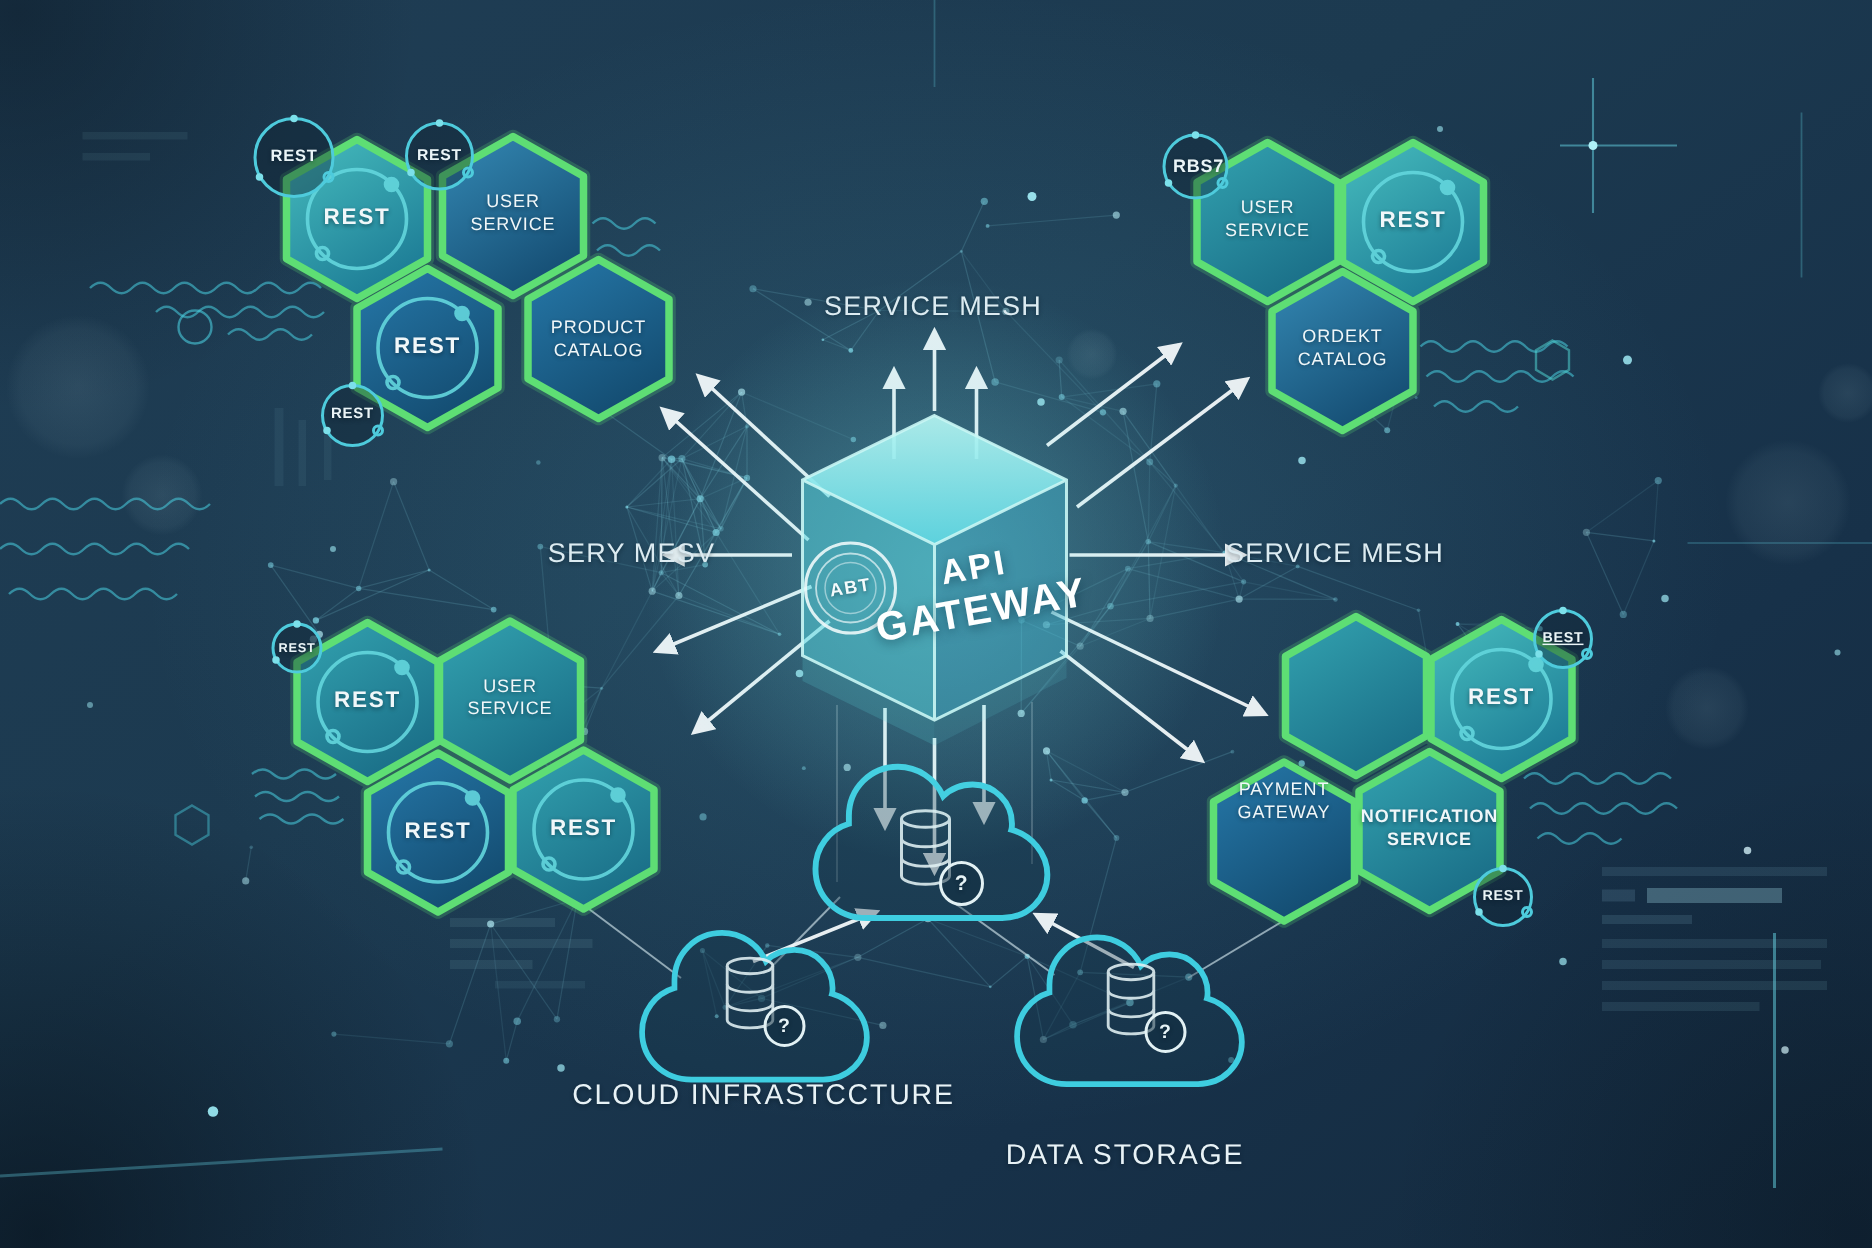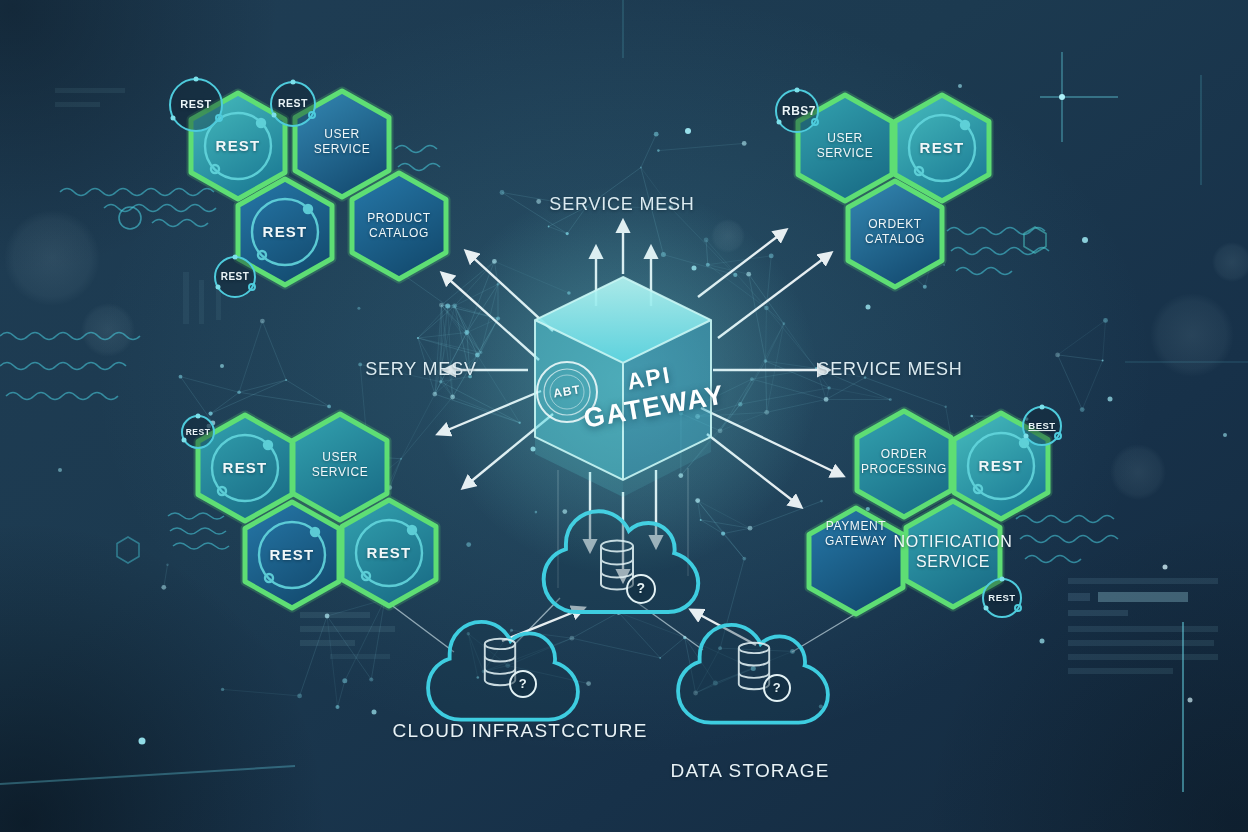--- a/index.html
+++ b/index.html
@@ -684,34 +684,32 @@
 <div class="lbl restlabel" style="left:942px;top:148px;">REST</div>
 <div class="lbl hexlabel" style="left:895px;top:232px;">ORDEKT
 CATALOG</div>
 
 <div class="lbl restlabel" style="left:245px;top:468px;">REST</div>
 <div class="lbl hexlabel" style="left:340px;top:465px;">USER
 SERVICE</div>
 <div class="lbl restlabel" style="left:292px;top:555px;">REST</div>
 <div class="lbl restlabel" style="left:389px;top:553px;">REST</div>
 
-<div class="lbl hexlabel" style="left:904px;top:462px;">ORDER
-PROCESSING</div>
 <div class="lbl restlabel" style="left:1001px;top:466px;">REST</div>
 <div class="lbl hexlabel" style="left:856px;top:534px;">PAYMENT
 GATEWAY</div>
-<div class="lbl hexlabel" style="left:953px;top:552px;font-size:16px;">NOTIFICATION
+<div class="lbl hexlabel" style="left:953px;top:552px;font-size:12px;font-weight:bold;">NOTIFICATION
 SERVICE</div>
 
 <div class="lbl satlabel" style="left:196px;top:105px;font-size:11px;">REST</div>
 <div class="lbl satlabel" style="left:293px;top:104px;font-size:10.5px;">REST</div>
 <div class="lbl satlabel" style="left:235px;top:277px;font-size:10px;">REST</div>
 <div class="lbl satlabel" style="left:799px;top:111px;font-size:12px;">RBS7</div>
 <div class="lbl satlabel" style="left:198px;top:432px;font-size:8.5px;">REST</div>
 <div class="lbl satlabel" style="left:1042px;top:426px;font-size:9.5px;text-decoration:underline;">BEST</div>
 <div class="lbl satlabel" style="left:1002px;top:598px;font-size:9.5px;">REST</div>
 
-<div class="lbl cloudlabel" style="left:520px;top:731px;">CLOUD INFRASTCCTURE</div>
+<div class="lbl cloudlabel" style="left:509px;top:731px;">CLOUD INFRASTCCTURE</div>
 <div class="lbl cloudlabel" style="left:750px;top:771px;">DATA STORAGE</div>
 <div class="lbl qmark" style="left:641px;top:589px;">?</div>
 <div class="lbl qmark" style="left:523px;top:684px;font-size:13px;">?</div>
 <div class="lbl qmark" style="left:777px;top:688px;font-size:13px;">?</div>
 </div>
 
 </body></html>

